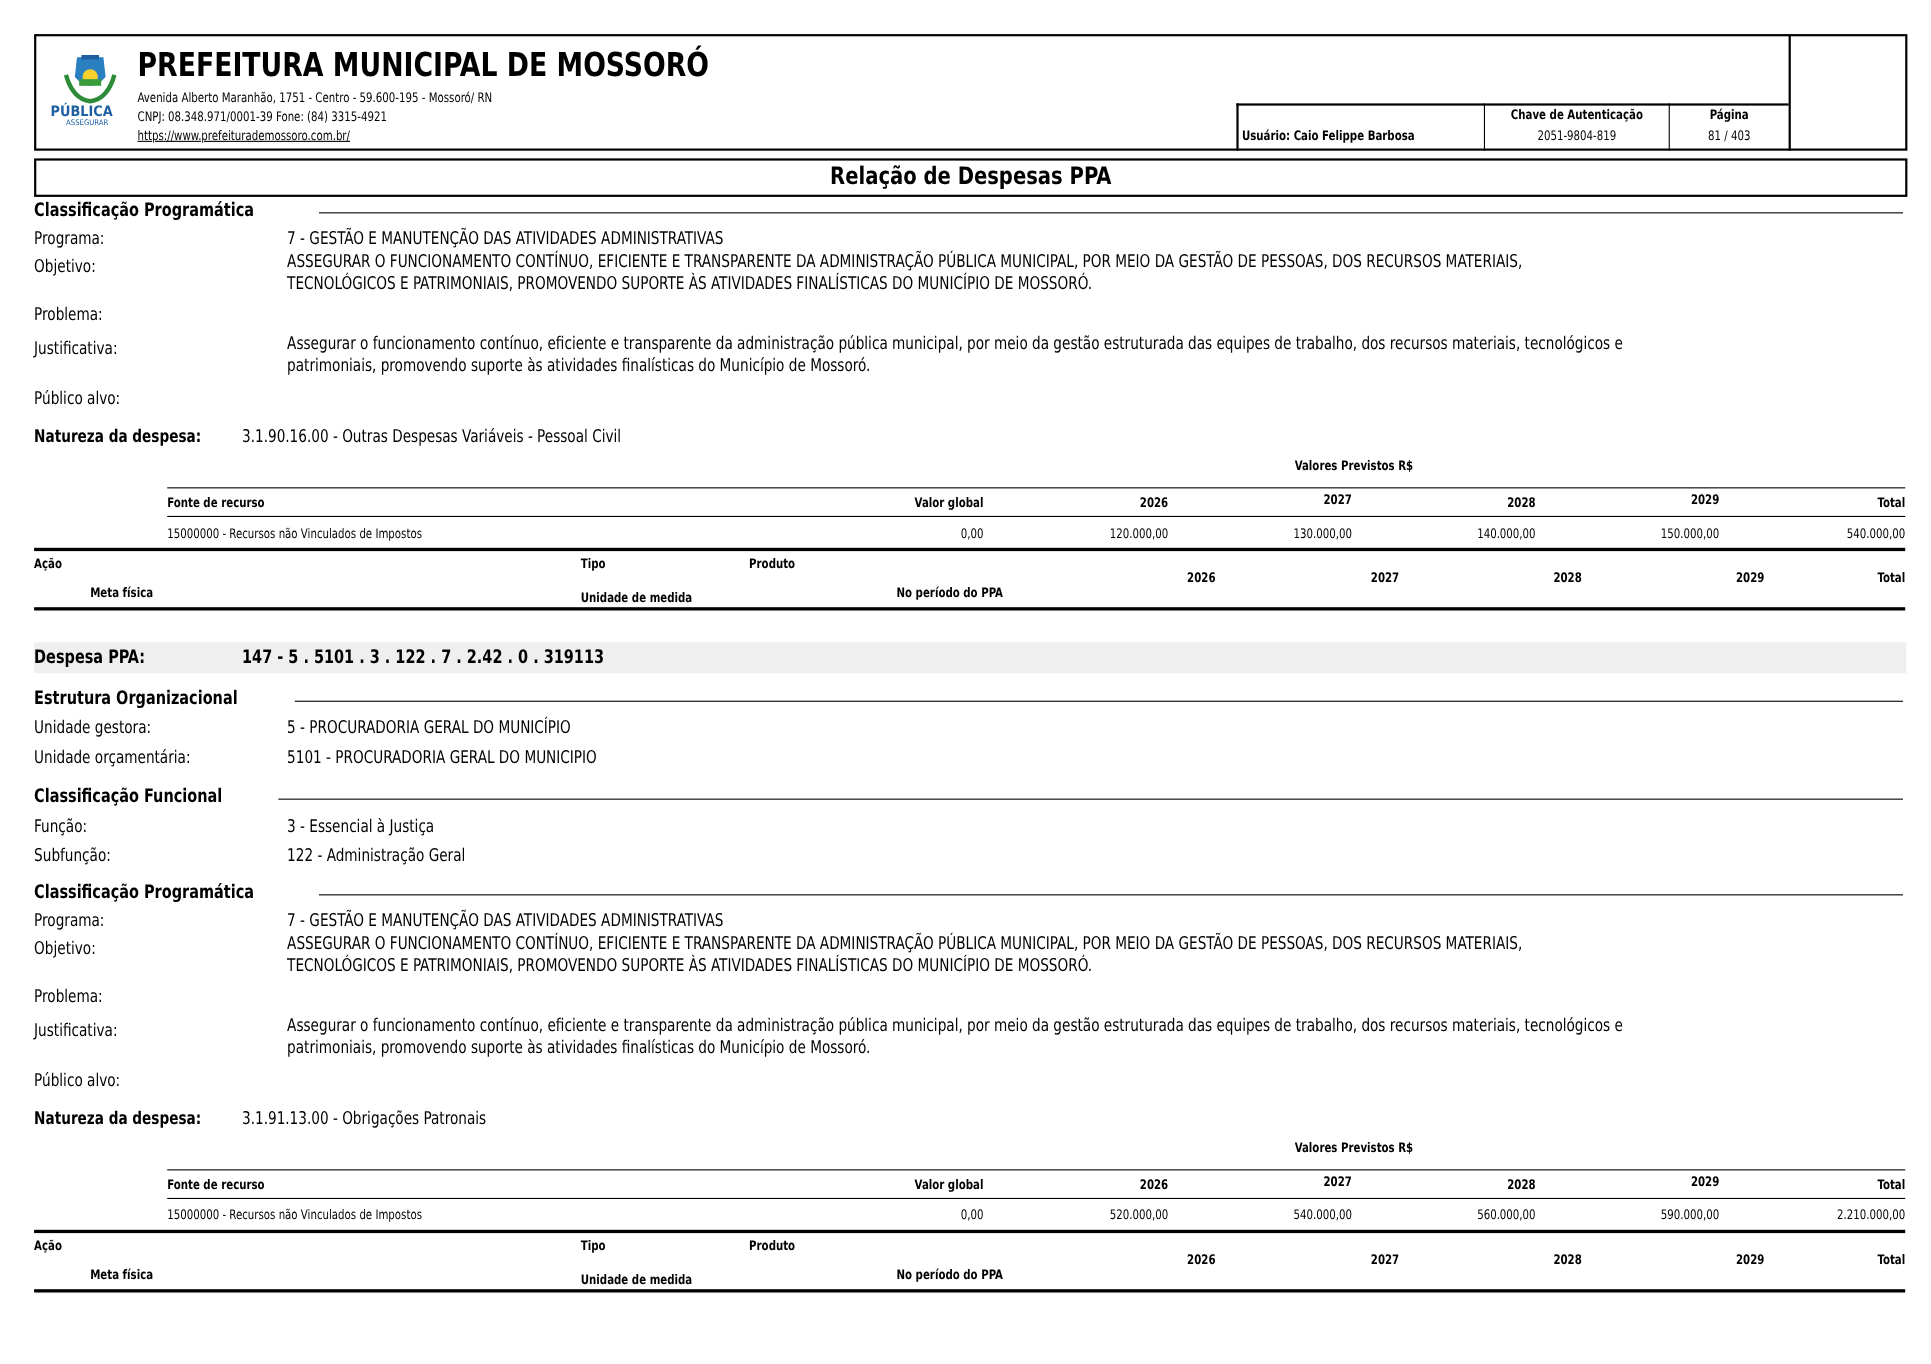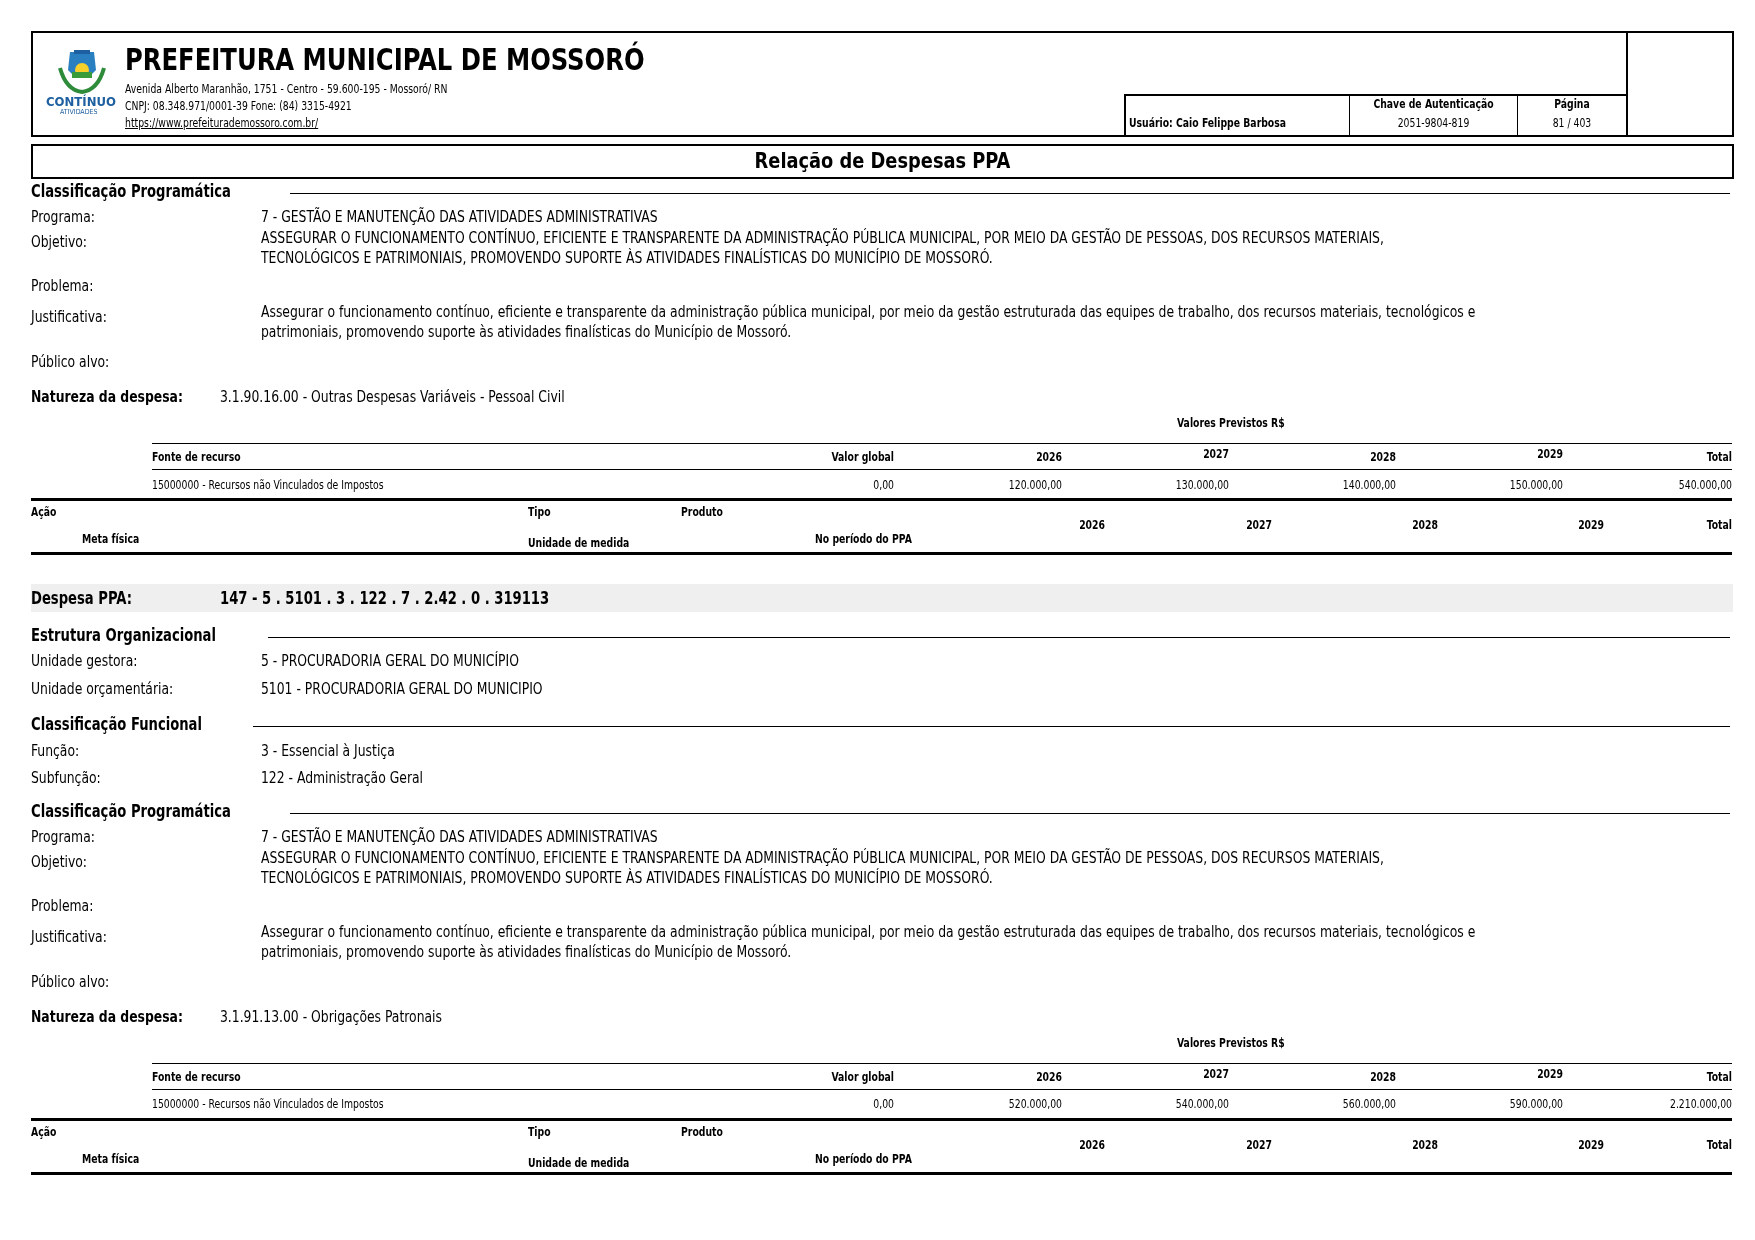--- a/index.html
+++ b/index.html
@@ -29,22 +29,22 @@
 <div class="abs" style="left:1626px; top:31px; width:0; height:106px; border-left:2px solid #000;"></div>
 
 <div class="abs" style="left:46px; top:48px; width:72px; height:68px;">
   <svg width="72" height="48" viewBox="0 0 72 48">
     <path d="M24 4 L48 4 L50 22 Q36 38 22 22 Z" fill="#2a7fc1"></path>
     <circle cx="36" cy="22" r="7" fill="#f7d02c"></circle>
     <rect x="26" y="24" width="20" height="6" fill="#3a9b3a"></rect>
     <path d="M14 20 Q20 42 36 44 Q52 42 58 20" fill="none" stroke="#2e8b3a" stroke-width="4"></path>
     <rect x="28" y="2" width="16" height="4" fill="#1d5fa0"></rect>
   </svg>
-  <div class="abs b" style="left:0; top:46px; font-size:13px; color:#1d5fa0; letter-spacing:0px;">CONTÍNUO</div>
-  <div class="abs" style="left:14px; top:60px; font-size:7px; color:#1d5fa0;">ATIVIDADES</div>
+  <div class="abs b" style="left:0; top:46px; font-size:13px; color:#1d5fa0; letter-spacing:0px;">PÚBLICA</div>
+  <div class="abs" style="left:14px; top:60px; font-size:7px; color:#1d5fa0;">ASSEGURAR</div>
 </div>
 
 <div class="abs b" style="left:125px; top:42px; font-size:30px; transform:scaleX(0.9); transform-origin:left center;">PREFEITURA MUNICIPAL DE MOSSORÓ</div>
 <div class="abs sm" style="left:125px; top:82px;">Avenida Alberto Maranhão, 1751 - Centro - 59.600-195 - Mossoró/ RN</div>
 <div class="abs sm" style="left:125px; top:99px;">CNPJ: 08.348.971/0001-39 Fone: (84) 3315-4921</div>
 <a class="abs sm link" style="left:125px; top:116px;">https://www.prefeiturademossoro.com.br/</a>
 
 <div class="abs" style="left:1124px; top:94px; width:502px; height:43px; border-top:2px solid #000; border-left:2px solid #000; box-sizing:border-box;"></div>
 <div class="abs" style="left:1349px; top:94px; height:43px; border-left:1.5px solid #000;"></div>
 <div class="abs" style="left:1517px; top:94px; height:43px; border-left:1.5px solid #000;"></div>

